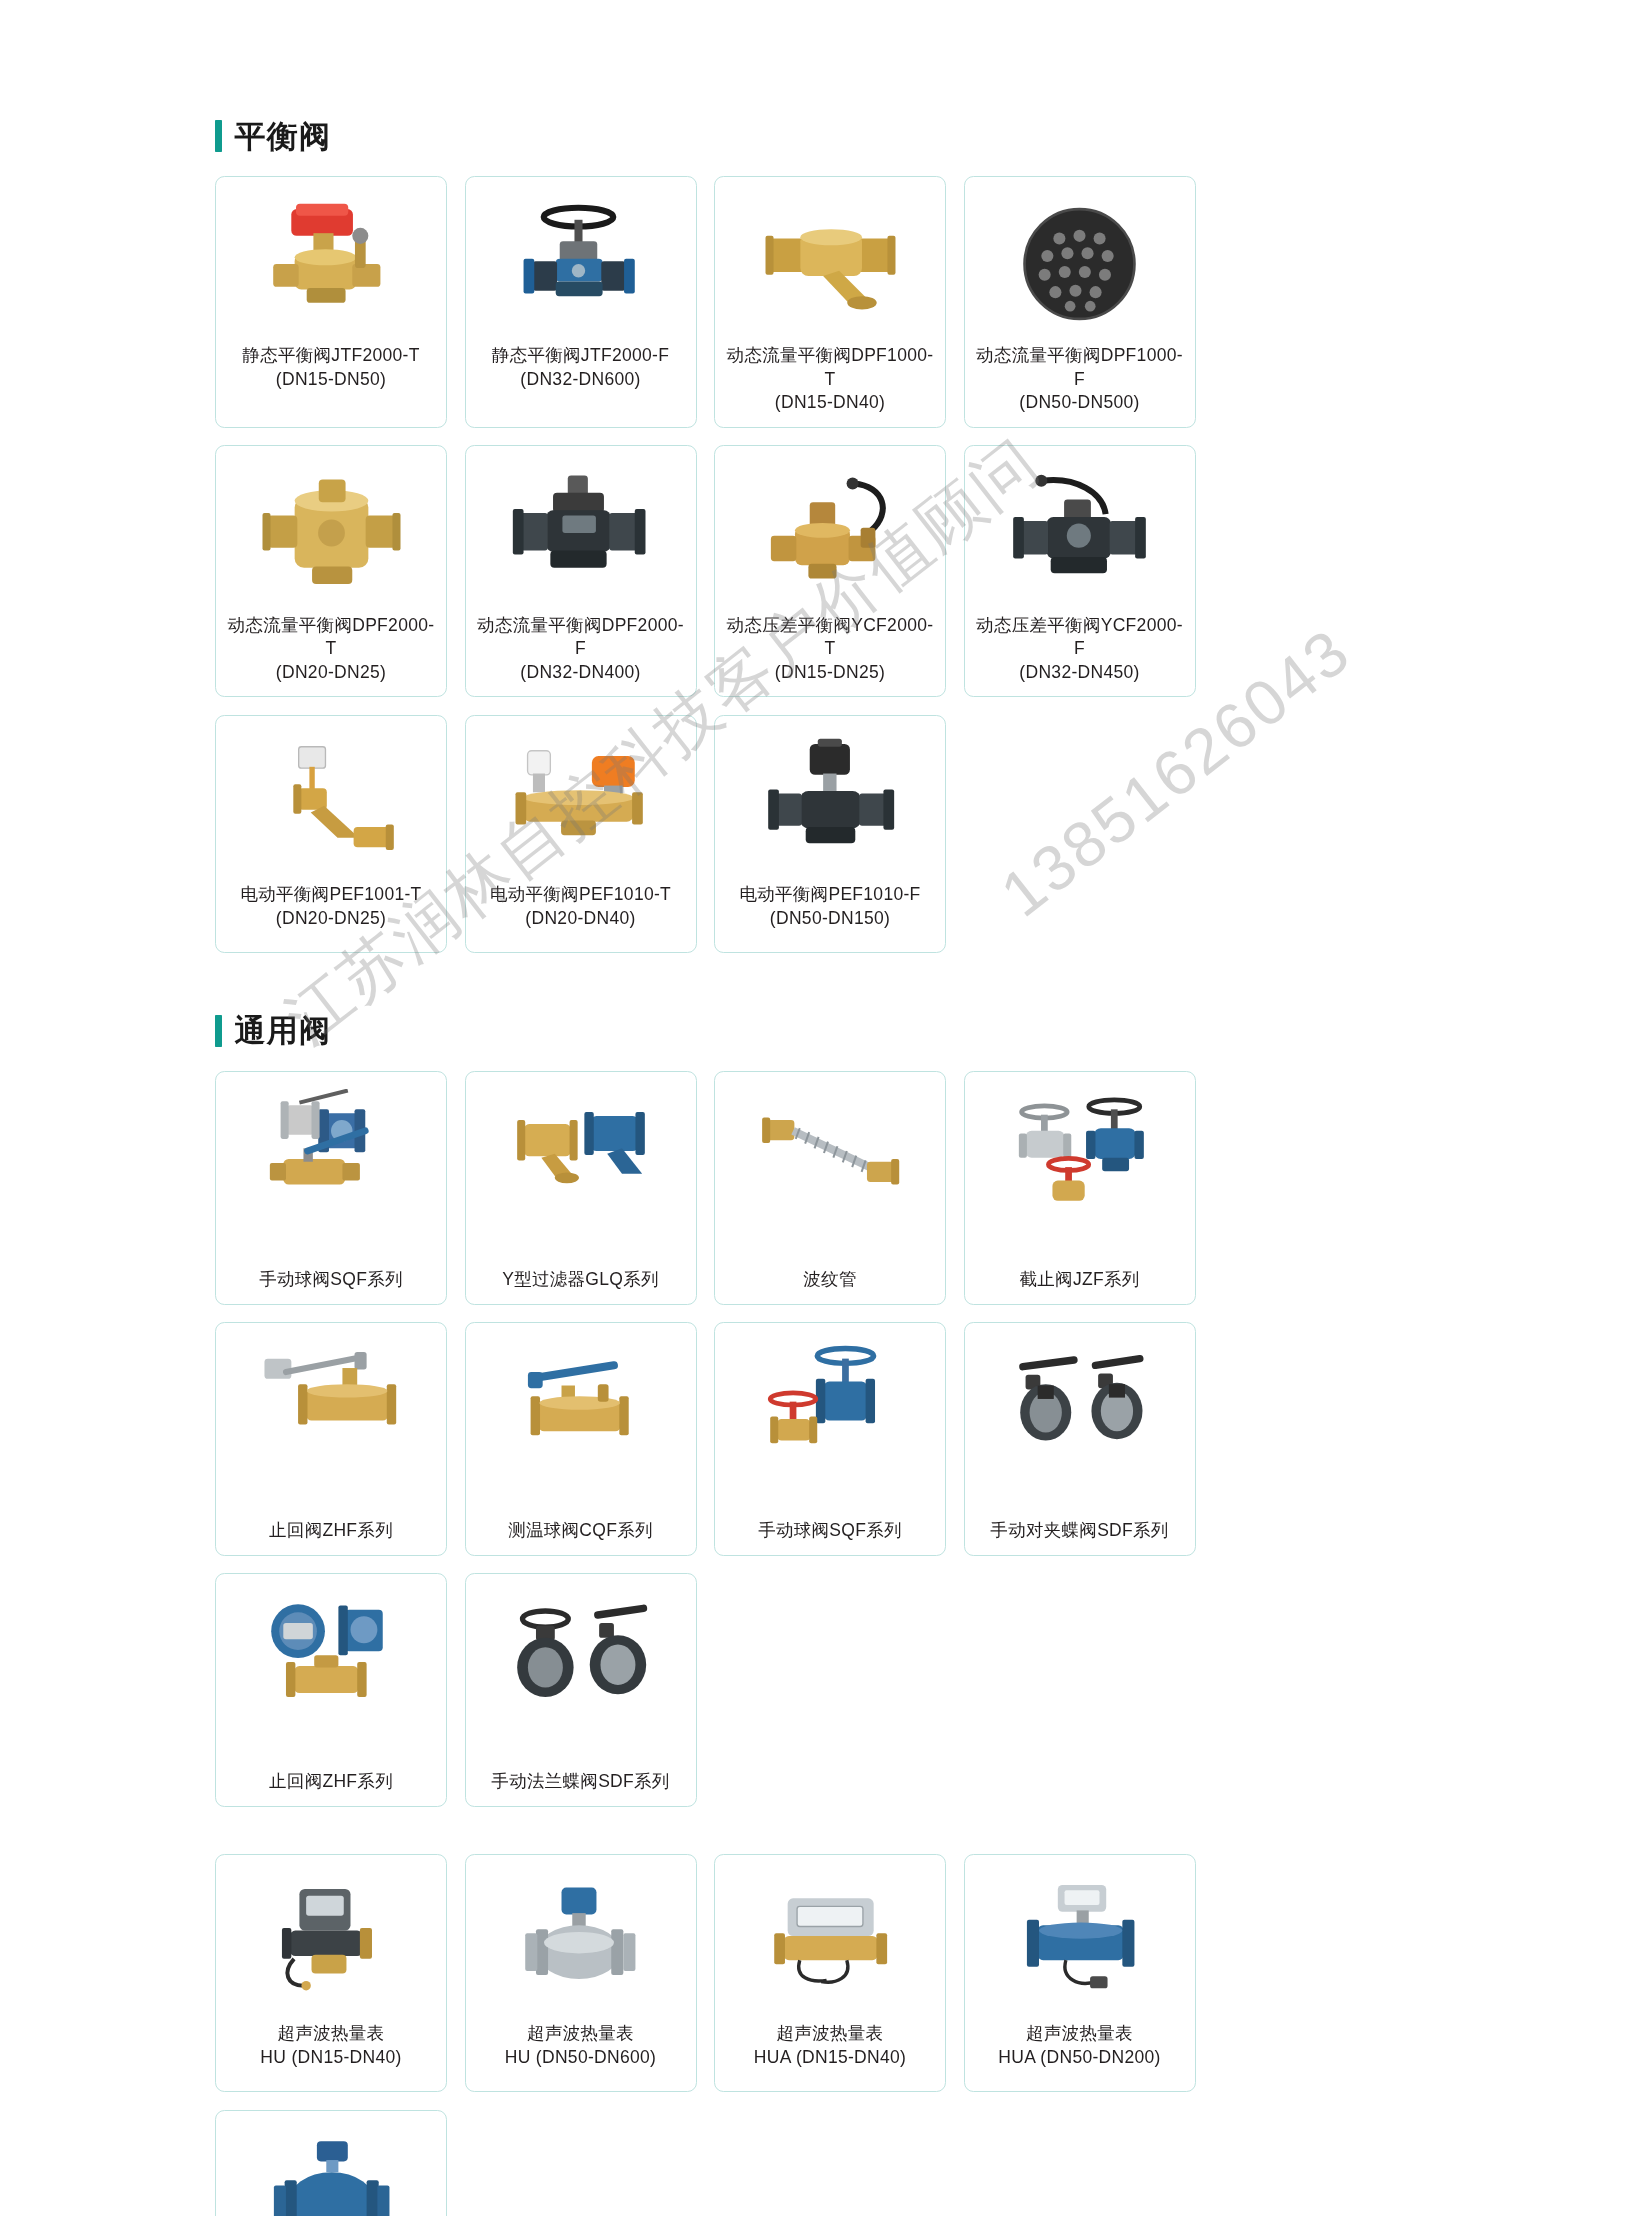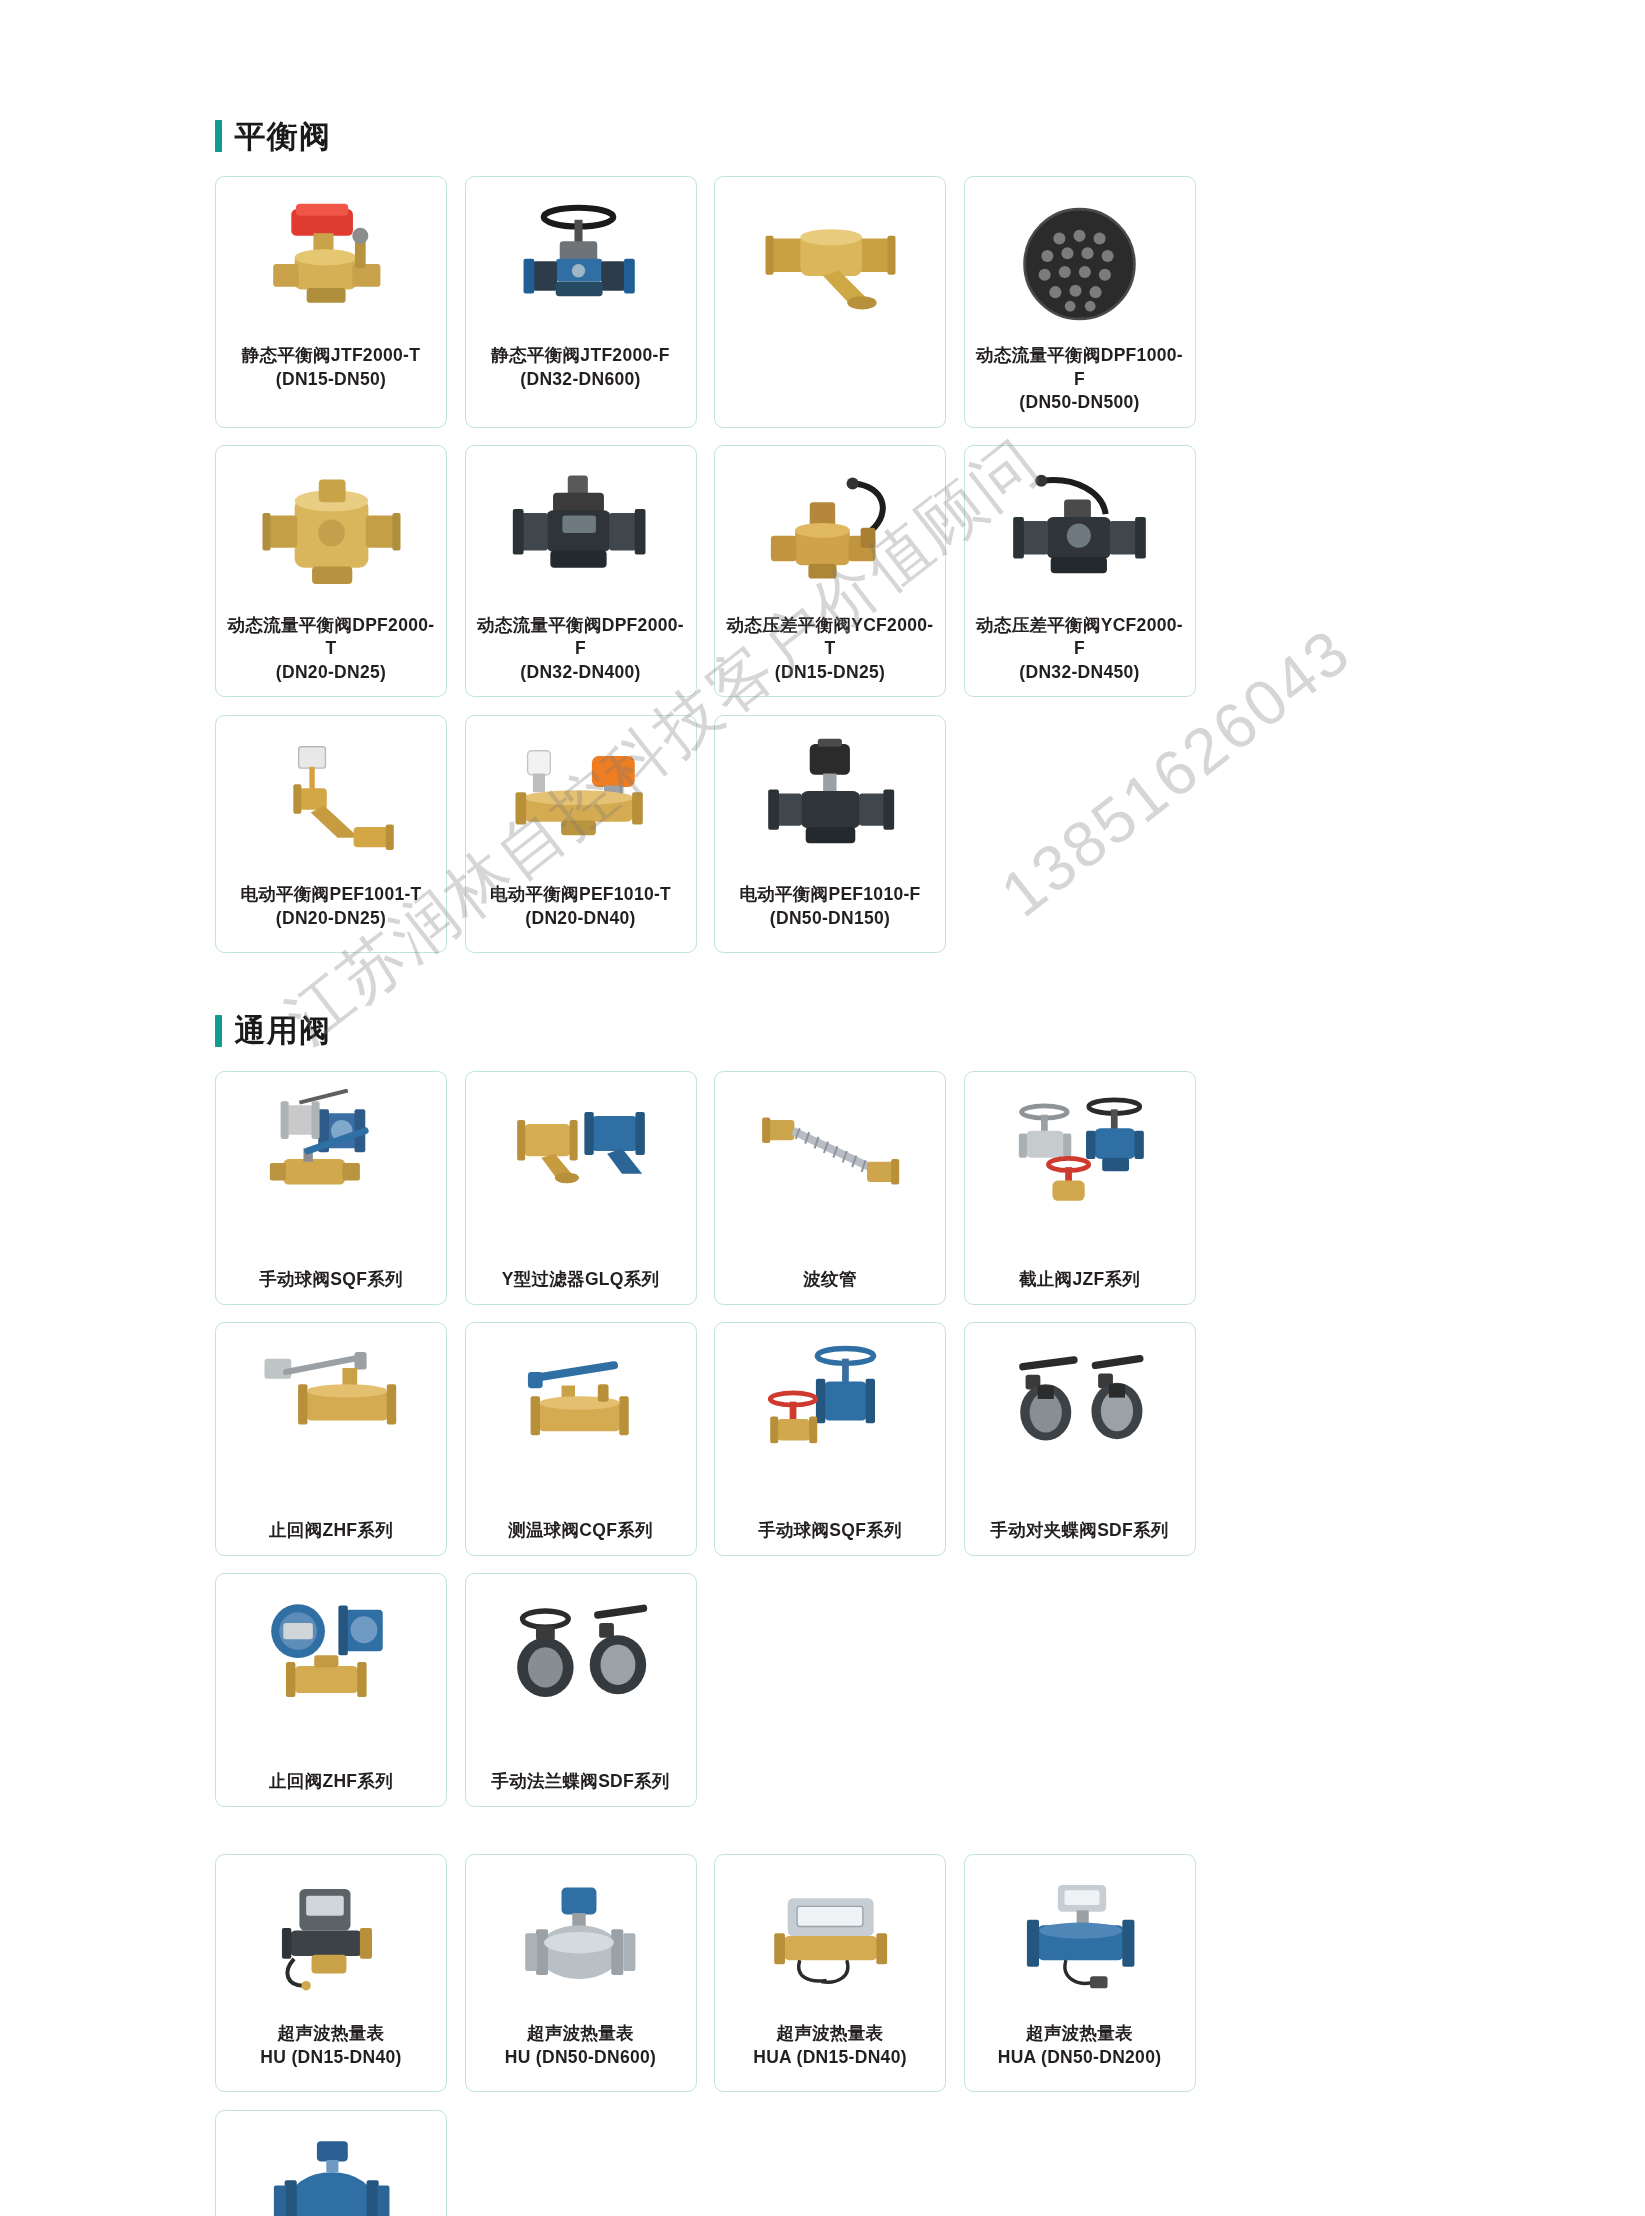--- a/index.html
+++ b/index.html
@@ -101,21 +101,20 @@
   }
   .card .caption {
     margin-top: 2.7px;
     text-align: center;
     font-size: 17.5px;
     line-height: 1.35;
     color: #231f20;
     letter-spacing: 0.3px;
     white-space: pre-line;
     padding: 0 2.7px;
-    font-weight: bold;
   }
   
   .grid.compact .card { min-height: 212px; gap: 40px; }
   .grid.compact .card .thumb { height: 144px; }
 
   .spacer-lg { height: 62px; }
   .spacer-md { height: 47px; }
 
   .top-pad { height: 120px; }
 
@@ -179,20 +178,21 @@
             <rect x="24" y="62" width="56" height="50" rx="6" fill="#c9a042"></rect>
             <rect x="150" y="62" width="58" height="50" rx="6" fill="#c9a042"></rect>
             <rect x="70" y="54" width="92" height="64" rx="12" fill="#dcb65a"></rect>
             <ellipse cx="116" cy="60" rx="46" ry="12" fill="#e8cb7c"></ellipse>
             <path d="M128 110 L178 160 L144 160 L104 118 Z" fill="#cfa846"></path>
             <ellipse cx="162" cy="158" rx="22" ry="10" fill="#b8913a"></ellipse>
             <rect x="18" y="58" width="12" height="58" rx="3" fill="#b8913a"></rect>
             <rect x="200" y="58" width="12" height="58" rx="3" fill="#b8913a"></rect>
           </svg>
         </div>
+        <div class="caption"><span>动态流量平衡阀DPF1000-T</span><br><span>(DN15-DN40)</span></div>
       </div>
 
       <div class="card">
         <div class="thumb">
           <svg class="pic" width="155" height="134" viewBox="0 0 230 200">
             <circle cx="115" cy="100" r="82" fill="#2b2b2b"></circle>
             <circle cx="115" cy="100" r="82" fill="none" stroke="#4a4a4a" stroke-width="4"></circle>
             <g fill="#7c7c7c">
               <circle cx="85" cy="62" r="9"></circle>
                 <circle cx="115" cy="58" r="9"></circle>

